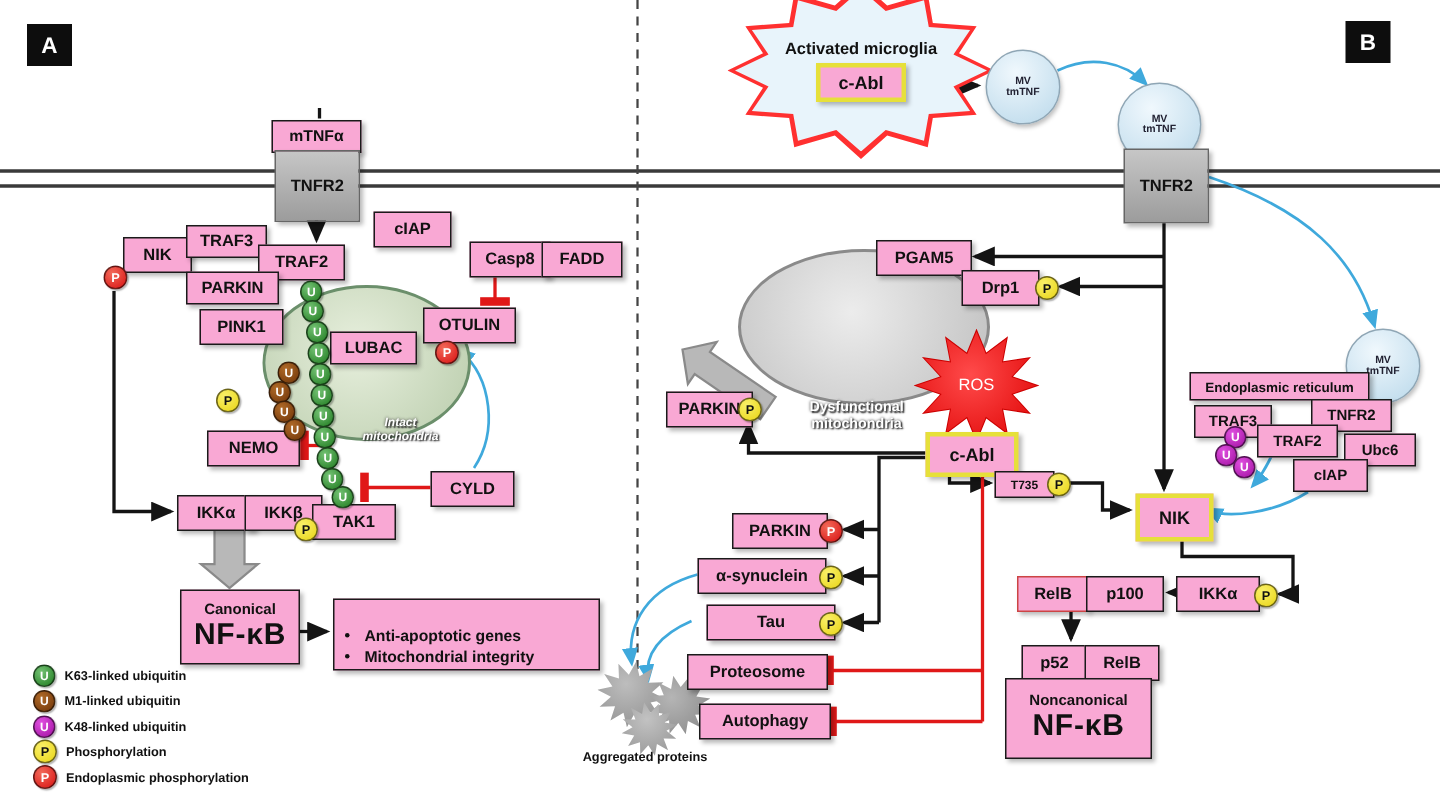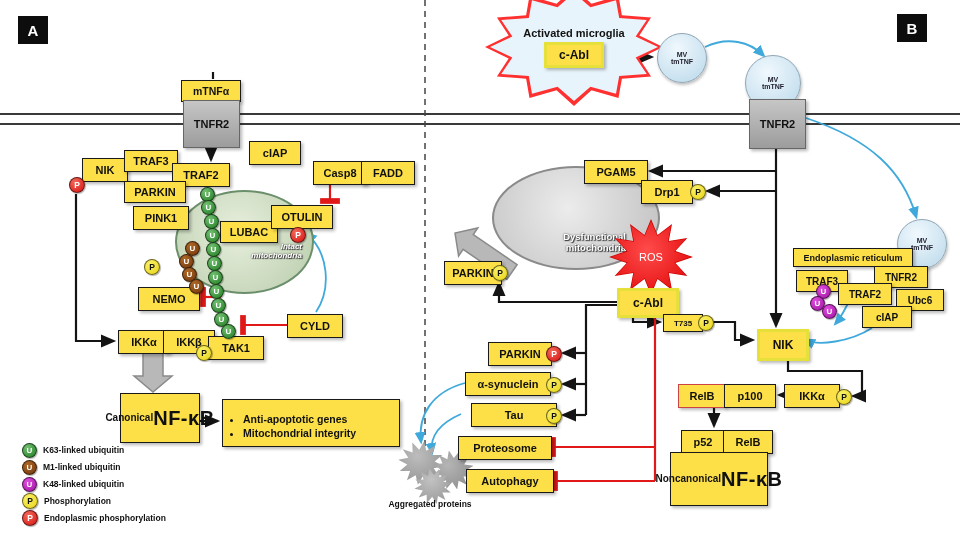--- a/index.html
+++ b/index.html
@@ -1,55 +1,55 @@
 <!DOCTYPE html>
 <html><head>
 <meta charset="utf-8">
 <style>
   html,body{margin:0;padding:0;background:#fff;}
   #stage{position:relative;width:960px;height:540px;background:#fff;overflow:hidden;
          font-family:"Liberation Sans",sans-serif;color:#111;}
   #wires{position:absolute;left:0;top:0;z-index:1;}
   .tag{position:absolute;z-index:4;width:30px;height:28px;background:#0d0d0d;color:#fff;
        font-weight:700;font-size:15px;display:flex;align-items:center;justify-content:center;}
-  .node{position:absolute;z-index:4;background:#fde047;border:1.6px solid #1a1a1a;
+  .node{position:absolute;z-index:4;background:#f9a8d4;border:1.6px solid #1a1a1a;
         box-shadow:2px 2px 3px rgba(0,0,0,.28);display:flex;align-items:center;justify-content:center;
         font-size:11px;font-weight:600;white-space:nowrap;}
   .gray{background:linear-gradient(#c6c6c6,#9c9c9c);border-color:#666;}
   .yellowbox{border:3px solid #e6e03a;font-size:12px;font-weight:700;}
   .redline-border{border-color:#c44;}
   .cellbox{position:absolute;z-index:3;background:#f8f3dd;border:1px solid #9a9a8a;
            box-shadow:3px 3px 0 #d8d3bd,4px 4px 4px rgba(0,0,0,.25);
            display:flex;align-items:center;justify-content:center;font-size:12px;font-weight:700;}
   .ellipse{position:absolute;z-index:2;border-radius:50%;}
   .mito-green{background:radial-gradient(circle at 45% 40%,#e7efdd,#b9ccab);border:2px solid #6b8f6b;}
   .mito-gray{background:radial-gradient(circle at 45% 40%,#ececec,#bfbfbf);border:2px solid #8a8a8a;}
   .mito-label{position:absolute;z-index:3;color:#fff;font-style:italic;font-weight:700;
-              text-align:right;text-shadow:0 0 2px #333,1px 1px 1px #333;line-height:1.15;}
+              text-align:center;text-shadow:0 0 2px #333,1px 1px 1px #333;line-height:1.15;margin-top:35px;}
   .circ{position:absolute;z-index:5;border-radius:50%;display:flex;align-items:center;justify-content:center;
         font-weight:700;border:1px solid rgba(0,0,0,.55);box-shadow:1px 1px 1px rgba(0,0,0,.3);}
   .u{width:13px;height:13px;font-size:8px;color:#fff;}
   .u-green{background:radial-gradient(circle at 35% 30%,#74c274,#1e7a1e);}
   .u-brown{background:radial-gradient(circle at 35% 30%,#b06a28,#6e3408);}
   .u-mag{background:radial-gradient(circle at 35% 30%,#e050e0,#a010a0);}
   .p{width:14px;height:14px;font-size:8.5px;}
   .p-yellow{background:radial-gradient(circle at 35% 30%,#faf06a,#e8d414);color:#111;}
   .p-red{background:radial-gradient(circle at 35% 30%,#f26a5a,#d81010);color:#fff;}
   .star12{clip-path:polygon(50% 0%,57.8% 21%,75% 6.7%,71.2% 28.8%,93.3% 25%,79% 42.2%,100% 50%,79% 57.8%,93.3% 75%,71.2% 71.2%,75% 93.3%,57.8% 79%,50% 100%,42.2% 79%,25% 93.3%,28.8% 71.2%,6.7% 75%,21% 57.8%,0% 50%,21% 42.2%,6.7% 25%,28.8% 28.8%,25% 6.7%,42.2% 21%);}
   .star24{clip-path:polygon(50% 0%,59.8% 13.3%,75% 6.7%,76.9% 23.1%,93.3% 25%,86.7% 40.2%,100% 50%,86.7% 59.8%,93.3% 75%,76.9% 76.9%,75% 93.3%,59.8% 86.7%,50% 100%,40.2% 86.7%,25% 93.3%,23.1% 76.9%,6.7% 75%,13.3% 59.8%,0% 50%,13.3% 40.2%,6.7% 25%,23.1% 23.1%,25% 6.7%,40.2% 13.3%);}
   .starwrap{position:absolute;z-index:3;}
   .starfill{position:absolute;inset:0;display:flex;flex-direction:column;align-items:center;justify-content:center;}
   .mv{position:absolute;z-index:4;border-radius:50%;background:radial-gradient(circle at 40% 30%,#f0f8fd,#b9d8ea);
       border:1px solid #8fa6b5;box-shadow:1px 2px 3px rgba(0,0,0,.25);
       display:flex;flex-direction:column;align-items:center;justify-content:center;line-height:1.05;}
   .mv span{font-size:7px;font-weight:700;color:#223;}
-  .big2{flex-direction:row;line-height:1.05;}
+  .big2{flex-direction:column;line-height:1.05;}
   .big2 .small{font-size:10px;font-weight:600;}
   .big2 .big{font-size:20px;font-weight:700;letter-spacing:.5px;}
-  .outcomes{align-items:center;justify-content:flex-start;}
+  .outcomes{align-items:flex-end;justify-content:flex-start;}
   .outcomes ul{margin:5px 0 0 6px;padding-left:14px;}
   .outcomes li{font-size:10.5px;font-weight:600;margin:2px 0;list-style:disc;}
   .legend{position:absolute;z-index:5;left:22px;top:443px;display:flex;flex-direction:column;gap:3px;}
   .legend-row{display:flex;align-items:center;gap:6px;height:14px;}
   .legend-row .circ{position:static;flex:0 0 auto;}
   .legend-row .lbl{font-size:8.5px;font-weight:700;text-align:center;}
   .smalllabel{position:absolute;z-index:5;font-size:8.5px;font-weight:700;text-align:center;}
   .mg-title{font-size:11px;font-weight:700;margin-bottom:3px;}
 </style>
 </head>
@@ -154,21 +154,21 @@
 
   <div class="ellipse mito-green" style="left:175px;top:190px;width:135px;height:100px"></div>
   <div class="mito-label" style="left:232px;top:242px;width:70px;font-size:8px">
     <span>Intact</span><br>
     <span>mitochondria</span>
   </div>
 
   <div class="node" style="left:220px;top:221px;width:56px;height:20px">
       <span>LUBAC</span>
     </div>
-  <div class="node" style="left:271px;top:205px;width:60px;height:22px">
+  <div class="node" style="left:282px;top:205px;width:60px;height:22px">
       <span>OTULIN</span>
     </div>
   <div class="node" style="left:313px;top:161px;width:52px;height:22px">
       <span>Casp8</span>
     </div>
   <div class="node" style="left:361px;top:161px;width:52px;height:22px">
       <span>FADD</span>
     </div>
 
   <div class="node" style="left:138px;top:287px;width:60px;height:22px">

